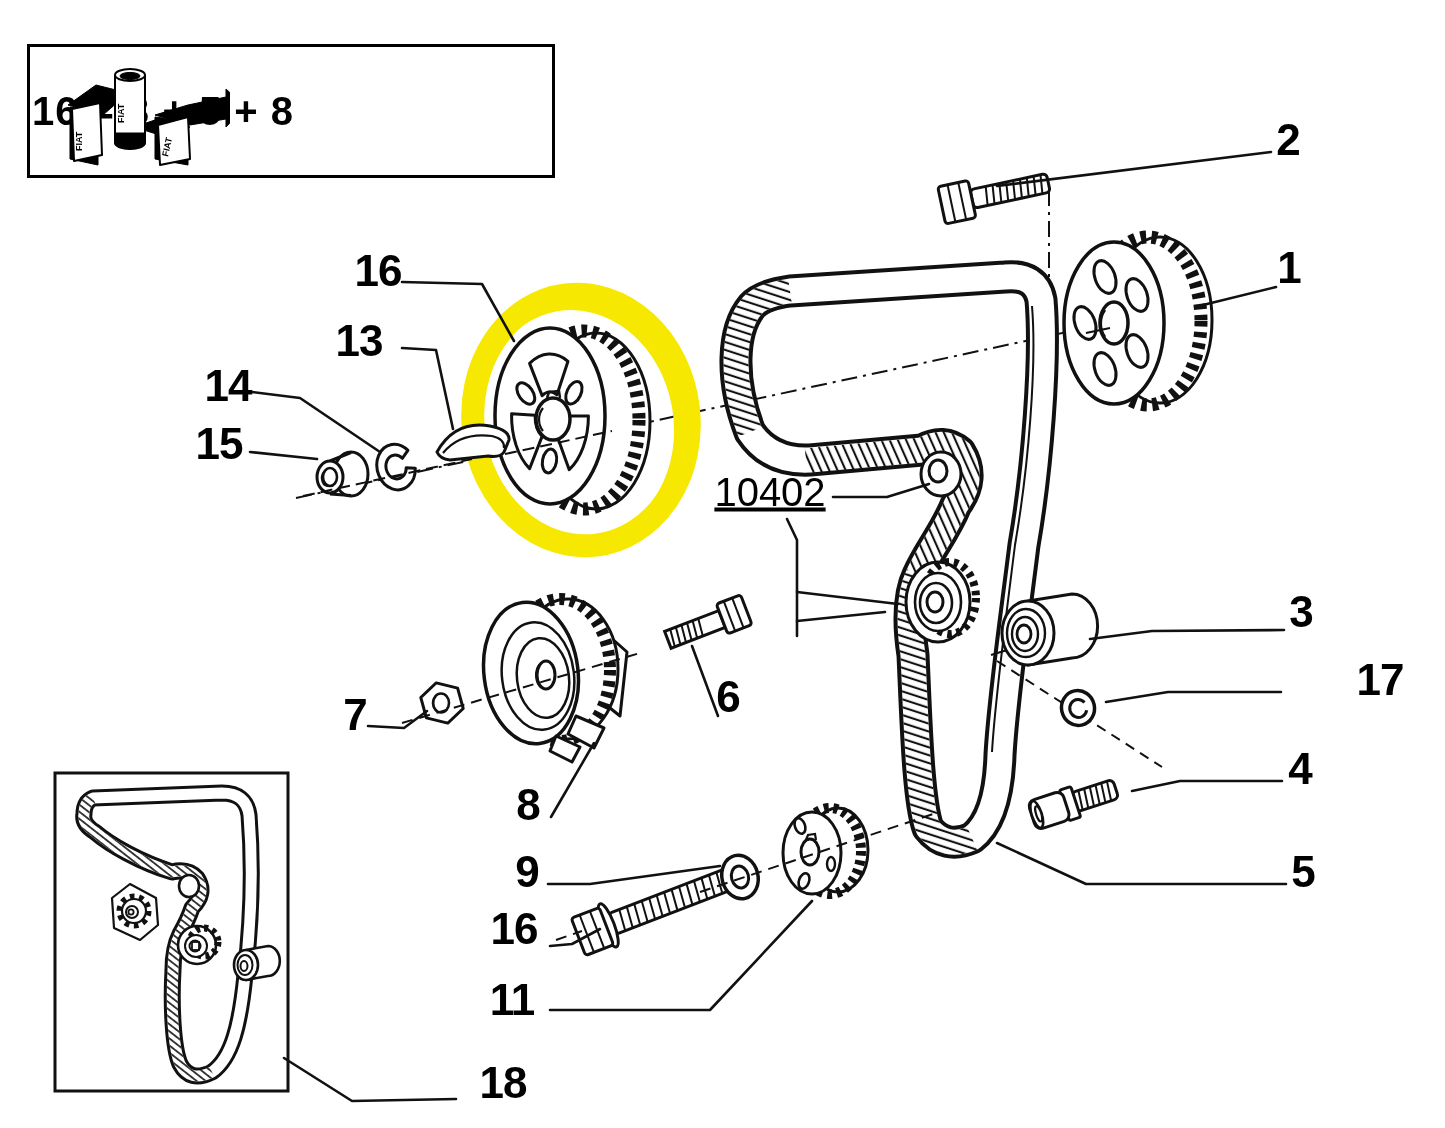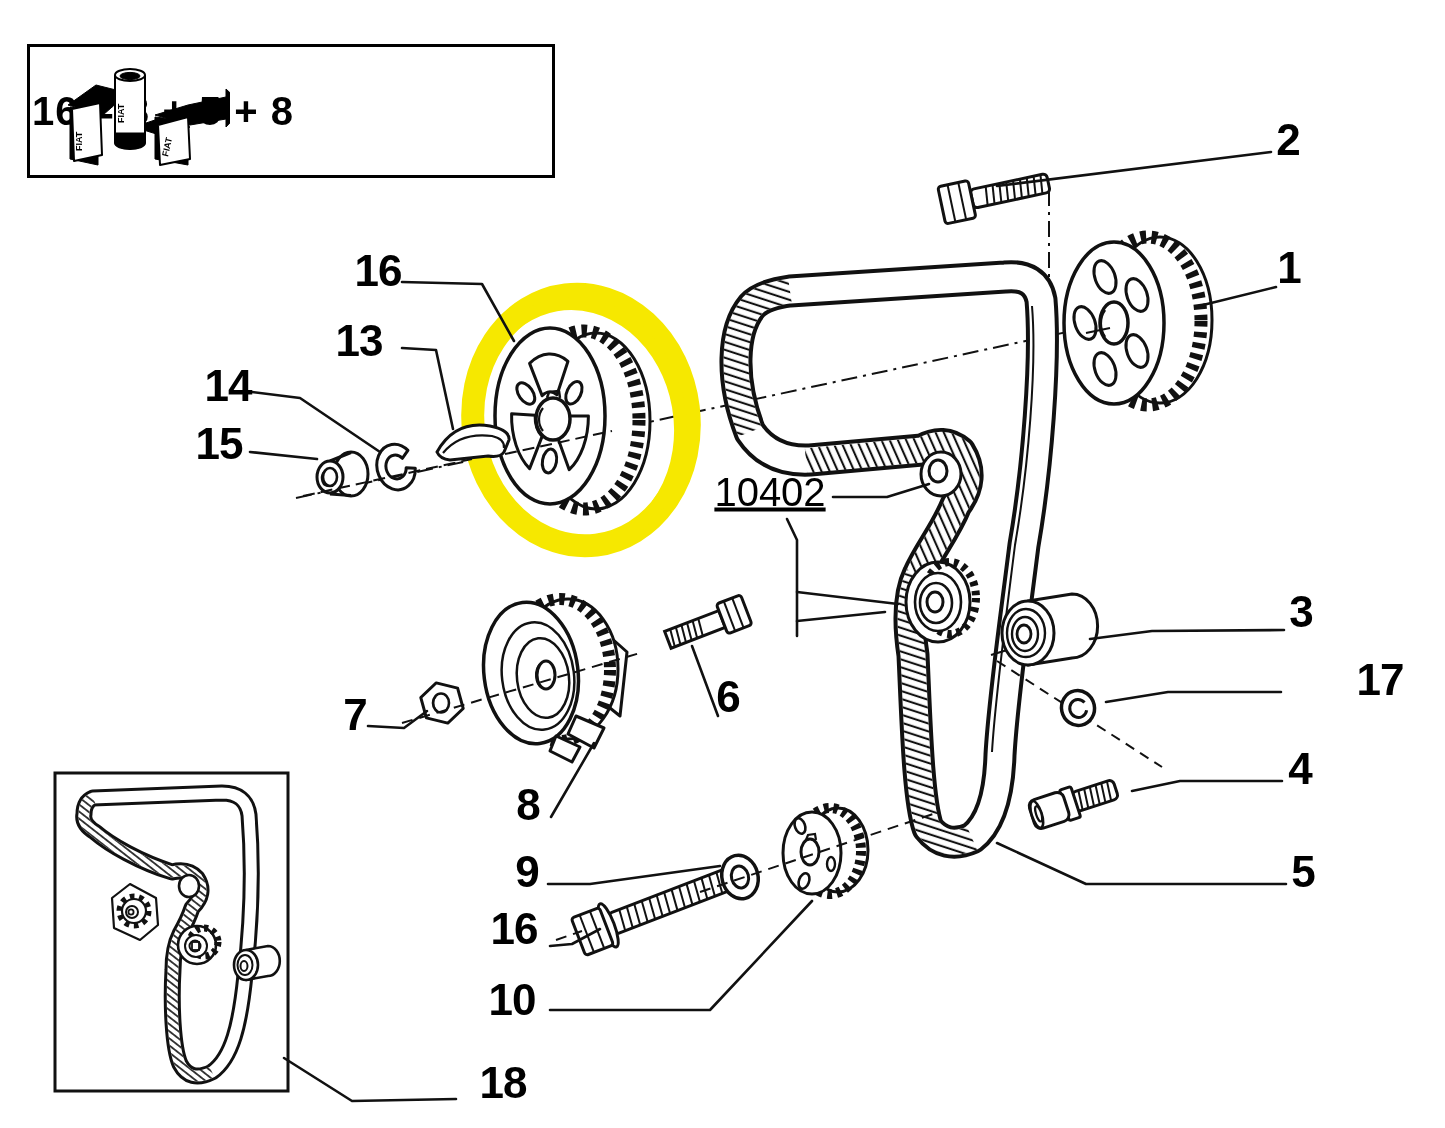--- a/index.html
+++ b/index.html
@@ -312,21 +312,21 @@
 <div class="plabel" style="left:1288px;top:140px">2</div>
 <div class="plabel" style="left:1301px;top:612px">3</div>
 <div class="plabel" style="left:1380px;top:680px">17</div>
 <div class="plabel" style="left:1300px;top:769px">4</div>
 <div class="plabel" style="left:1303px;top:872px">5</div>
 <div class="plabel" style="left:728px;top:697px">6</div>
 <div class="plabel" style="left:355px;top:715px">7</div>
 <div class="plabel" style="left:528px;top:805px">8</div>
 <div class="plabel" style="left:527px;top:872px">9</div>
 <div class="plabel" style="left:514px;top:929px">16</div>
-<div class="plabel" style="left:512px;top:1000px">10</div>
+<div class="plabel" style="left:512px;top:1000px">11</div>
 <div class="plabel" style="left:378px;top:271px">16</div>
 <div class="plabel" style="left:359px;top:341px">13</div>
 <div class="plabel" style="left:228px;top:386px">14</div>
 <div class="plabel" style="left:219px;top:444px">15</div>
 <div class="plabel" style="left:503px;top:1083px">18</div>
 <div class="plabel ref" style="left:770px;top:492px">10402</div>
 
 </div>
 
 </body></html>

